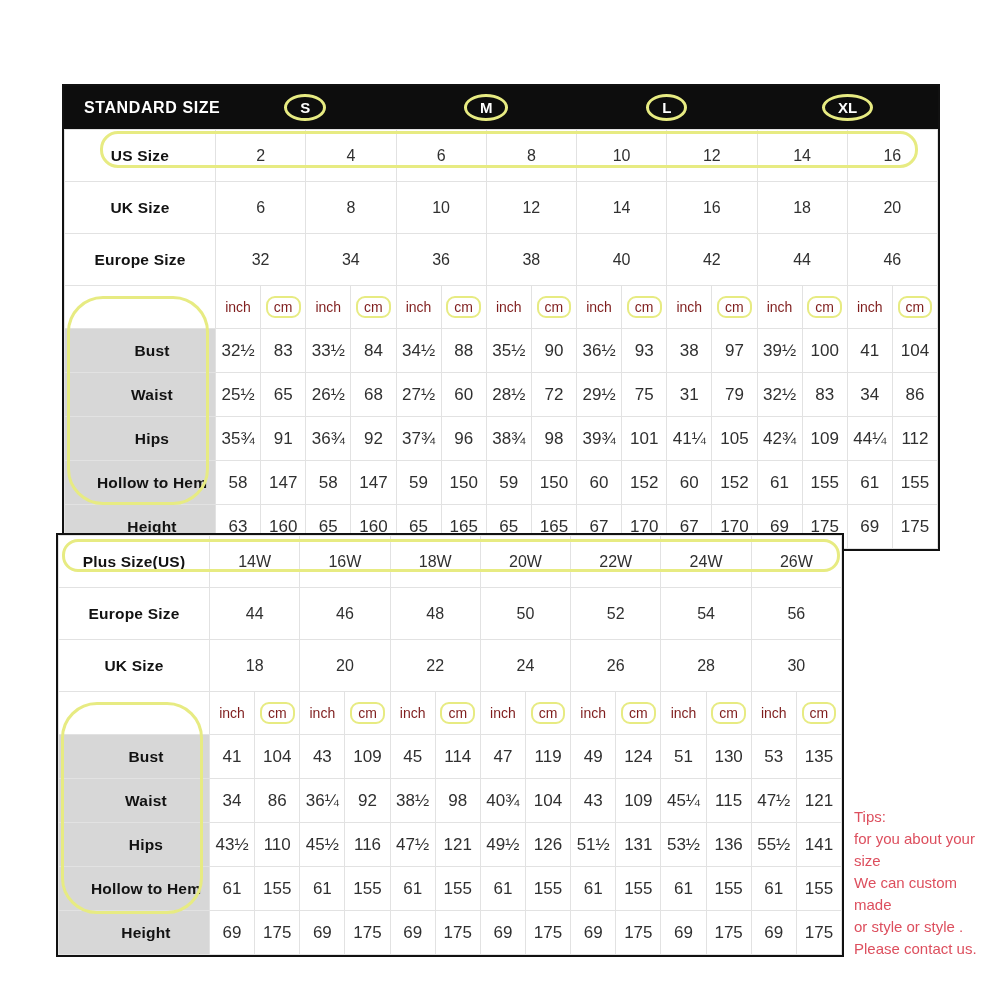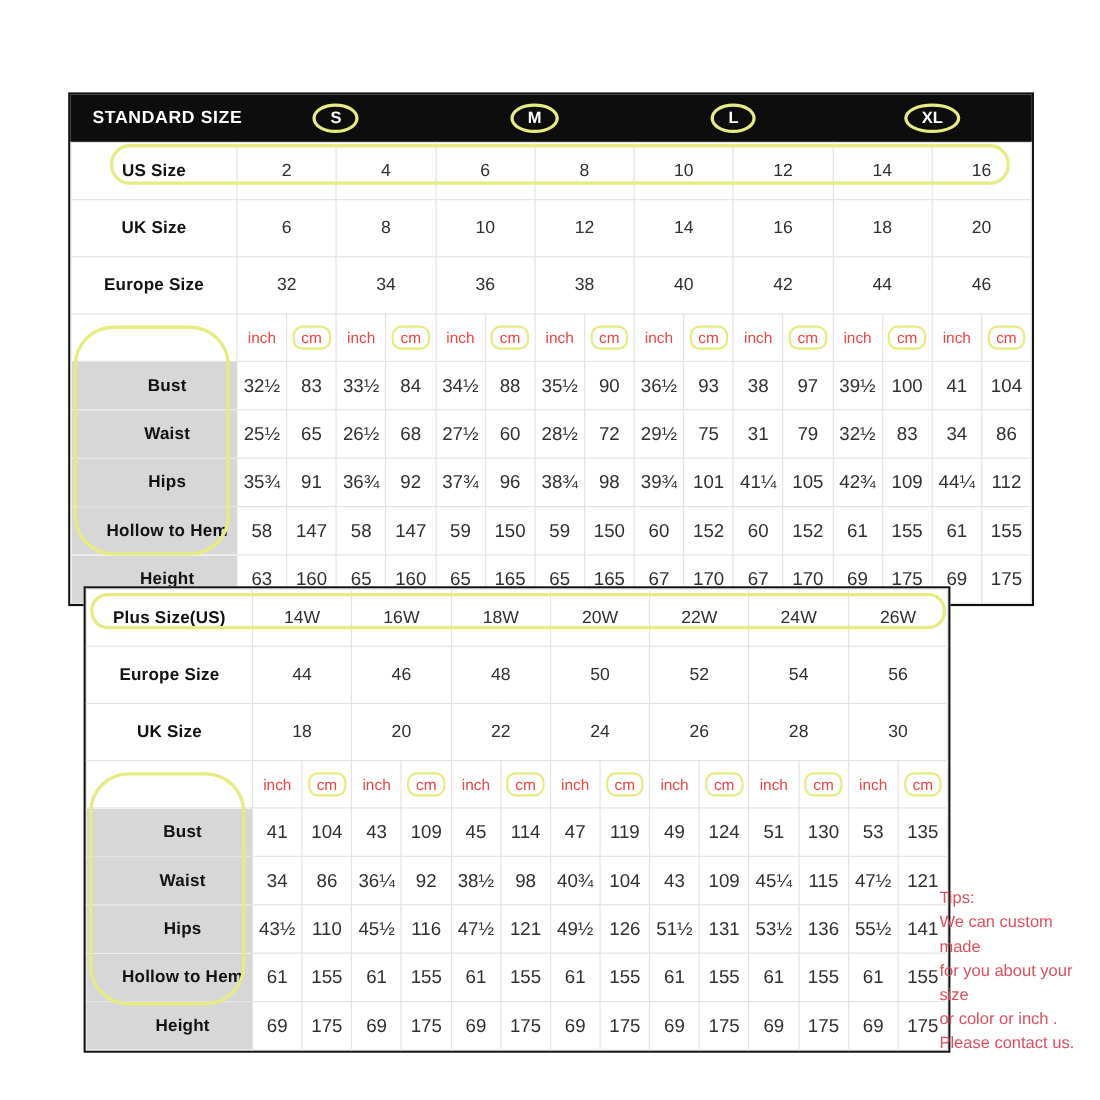--- a/index.html
+++ b/index.html
@@ -11,42 +11,42 @@
     --ink:#303030;
   }
   *{box-sizing:border-box;}
   html,body{margin:0;padding:0;}
   body{
     width:1000px;height:1000px;background:#ffffff;position:relative;
     font-family:"Liberation Sans","DejaVu Sans",sans-serif;color:var(--ink);
   }
   .tbl-wrap{position:absolute;background:#fff;border:2px solid #111;}
   .std-wrap{left:62px;top:84px;width:878px;}
-  .plus-wrap{left:76px;top:533px;width:788px;}
+  .plus-wrap{left:56px;top:533px;width:788px;}
 
   .tbl-header{height:43px;background:var(--header-bg);color:#fff;display:flex;align-items:center;}
   .hdr-title{width:151px;padding-left:20px;font-weight:bold;font-size:16px;letter-spacing:.6px;white-space:nowrap;}
   .hdr-groups{flex:1;display:flex;}
   .hdr-group{flex:1;display:flex;justify-content:center;align-items:center;}
   .circle{
     display:inline-block;border:3px solid var(--hl);border-radius:50%;
     padding:2px 13px;font-weight:bold;font-size:15px;line-height:17px;color:#fff;
   }
 
   table{border-collapse:collapse;table-layout:fixed;width:100%;}
   td{border:1px solid var(--grid);text-align:center;vertical-align:middle;padding:0;
      font-size:17px;color:var(--ink);overflow:hidden;white-space:nowrap;}
   col.label-col{width:151px;}
   tr.size-row{height:52px;}
   tr.unit-row{height:43px;}
   tr.meas-row{height:44px;}
   td.lbl{font-weight:bold;font-size:15.5px;color:#121212;letter-spacing:.2px;}
   td.mlbl{background:var(--label-bg);padding-left:24px;}
   td.size-val{font-size:16px;}
-  td.unit{font-size:14px;color:#ef4444;}
+  td.unit{font-size:14px;color:#7f1d1d;}
   .cm-box{display:inline-block;border:2.5px solid var(--hl);border-radius:9px;padding:1px 6px;}
 
   .ovl{position:absolute;border:3px solid var(--hl);pointer-events:none;background:transparent;}
   .us-row-ovl{left:36px;top:45px;width:818px;height:37px;border-radius:18px;}
   .std-labels-ovl{left:3px;top:210px;width:142px;height:209px;border-radius:36px;}
   .plus-row-ovl{left:4px;top:4px;width:778px;height:33px;border-radius:16px;}
   .plus-labels-ovl{left:3px;top:167px;width:142px;height:212px;border-radius:36px;}
 
   .tips{position:absolute;left:854px;top:806px;width:144px;
         color:var(--tips-color);font-size:15px;line-height:22px;}
@@ -403,20 +403,20 @@
           </tr>
         </tbody>
       </table>
     <div class="ovl plus-row-ovl"></div>
     <div class="ovl plus-labels-ovl"></div>
   </section>
 
   <aside class="tips">
     <div class="tips-title">Tips:</div>
     <div>
+        <div class="tips-line">for you about your size</div>
         <div class="tips-line">We can custom made</div>
-        <div class="tips-line">for you about your size</div>
-        <div class="tips-line">or color or inch .</div>
+        <div class="tips-line">or style or style .</div>
         <div class="tips-line">Please contact us.</div>
       </div>
   </aside>
 
 </div>
 
 </body></html>

